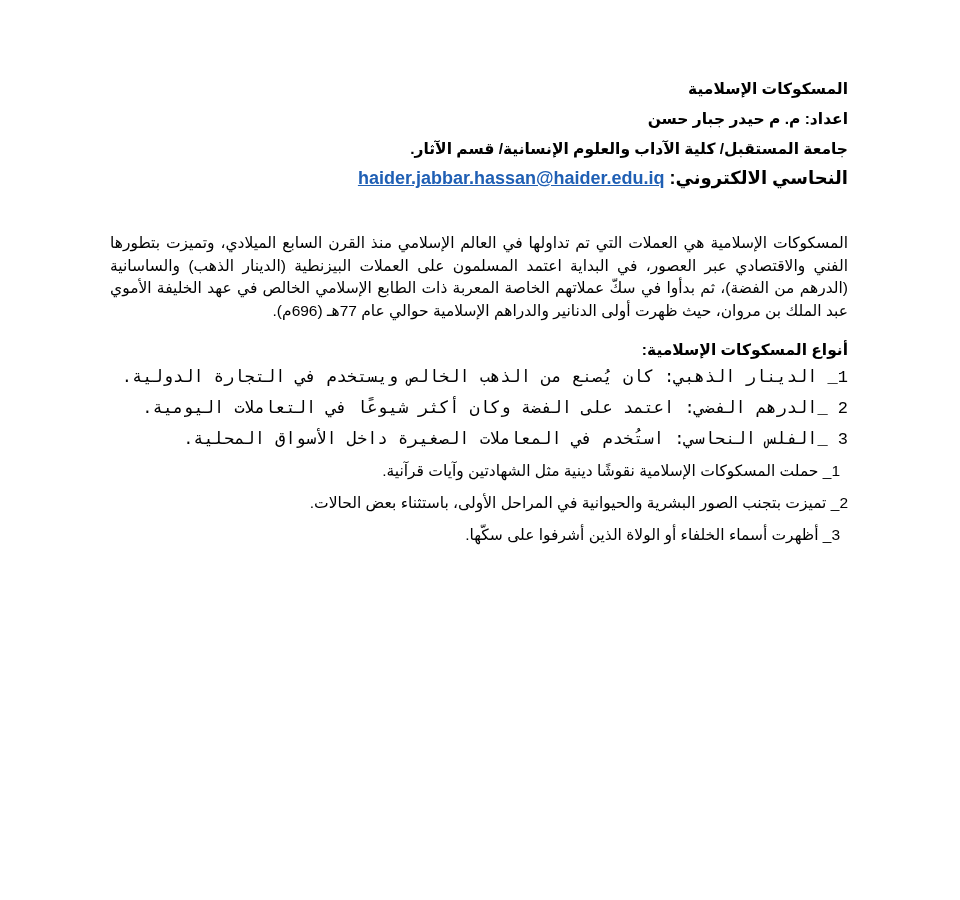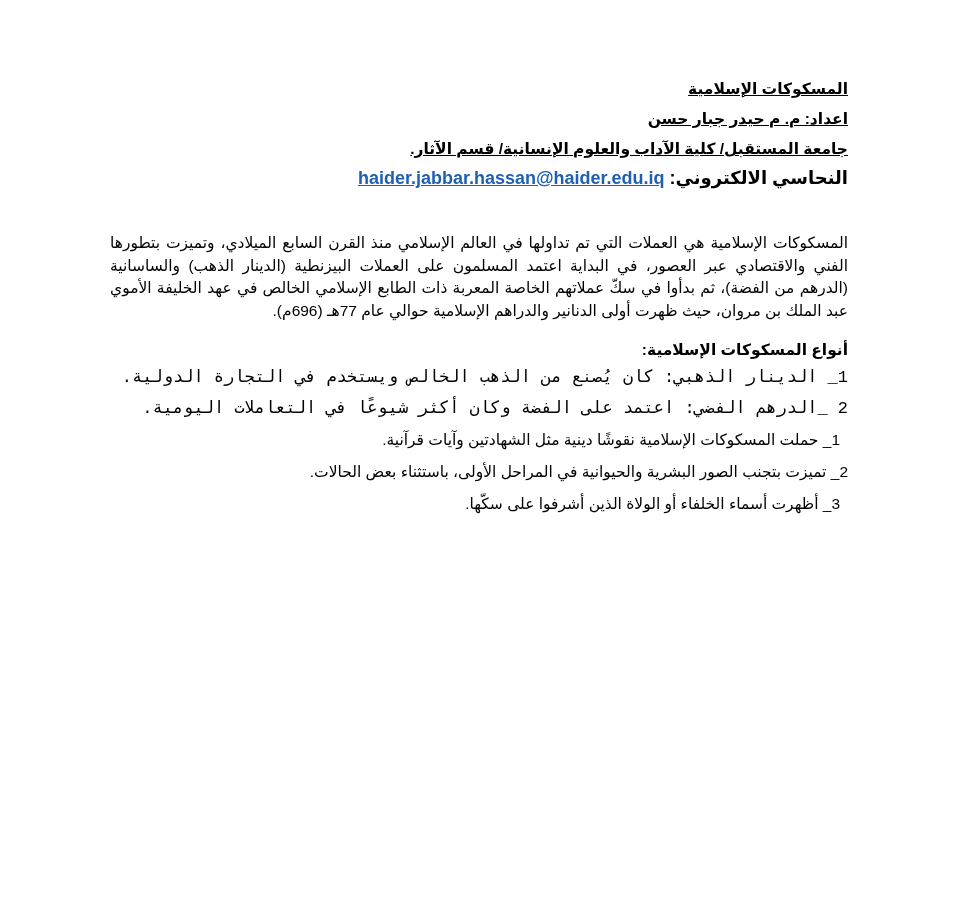--- a/index.html
+++ b/index.html
@@ -1,19 +1,19 @@
 <!DOCTYPE html>
 <html><head>
 <meta charset="utf-8">
 <style>
   html, body { margin:0; padding:0; background:#ffffff; }
   body { width:960px; height:900px; position:relative; overflow:hidden;
          font-family:"Liberation Sans", "DejaVu Sans", sans-serif; color:#000; }
   .page { position:absolute; left:110px; top:74px; width:738px; direction:rtl; text-align:right; }
-  .hdr { font-weight:bold; font-size:15.5px; line-height:30px; margin:0;text-decoration:underline; }
+  .hdr { font-weight:bold; font-size:15.5px; line-height:30px; margin:0; }
   .email-line { font-weight:bold; font-size:18px; line-height:28px; margin:0; }
   .email { color:#1f5fb4; text-decoration:underline; direction:ltr; unicode-bidi:embed; }
   .intro { margin-top:40px; font-size:15.5px; line-height:22.5px; text-align:justify; text-align-last:right; }
   .sec-title { font-weight:bold; font-size:15.5px; line-height:24px; margin-top:16px; }
   .item { font-size:17px; line-height:31px; white-space:nowrap;font-family:Liberation Mono, monospace; }
   .item.i1 { padding-right:0; }
   .feat { font-size:15.5px; line-height:32px; white-space:nowrap; }
   .feat.f1 { padding-right:8px;text-align:right; }
   .feat.f3 { padding-right:8px; }
   .closing { margin-top:4px; font-size:15.5px; line-height:22.5px; text-align:justify; text-align-last:right; }
@@ -27,18 +27,19 @@
   <p class="hdr">جامعة المستقبل/ كلية الآداب والعلوم الإنسانية/ قسم الآثار.</p>
   <p class="email-line">
     <span>النحاسي الالكتروني: </span><a class="email">haider.jabbar.hassan@haider.edu.iq</a>
   </p>
 
   <div class="intro">المسكوكات الإسلامية هي العملات التي تم تداولها في العالم الإسلامي منذ القرن السابع الميلادي، وتميزت بتطورها الفني والاقتصادي عبر العصور، في البداية اعتمد المسلمون على العملات البيزنطية (الدينار الذهب) والساسانية (الدرهم من الفضة)، ثم بدأوا في سكّ عملاتهم الخاصة المعربة ذات الطابع الإسلامي الخالص في عهد الخليفة الأموي عبد الملك بن مروان، حيث ظهرت أولى الدنانير والدراهم الإسلامية حوالي عام 77هـ (696م).</div>
 
   <div class="sec-title">أنواع المسكوكات الإسلامية:</div>
   <div class="item i1">1_ الدينار الذهبي: كان يُصنع من الذهب الخالص ويستخدم في التجارة الدولية.</div>
   <div class="item i2">2 _الدرهم الفضي: اعتمد على الفضة وكان أكثر شيوعًا في التعاملات اليومية.</div>
+  <div class="item i3">3 _الفلس النحاسي: استُخدم في المعاملات الصغيرة داخل الأسواق المحلية.</div>
 
   <div class="feat f1">1_ حملت المسكوكات الإسلامية نقوشًا دينية مثل الشهادتين وآيات قرآنية.</div>
   <div class="feat f2">2_ تميزت بتجنب الصور البشرية والحيوانية في المراحل الأولى، باستثناء بعض الحالات.</div>
   <div class="feat f3">3_ أظهرت أسماء الخلفاء أو الولاة الذين أشرفوا على سكّها.</div>
 
 </div>
 
 </body></html>

